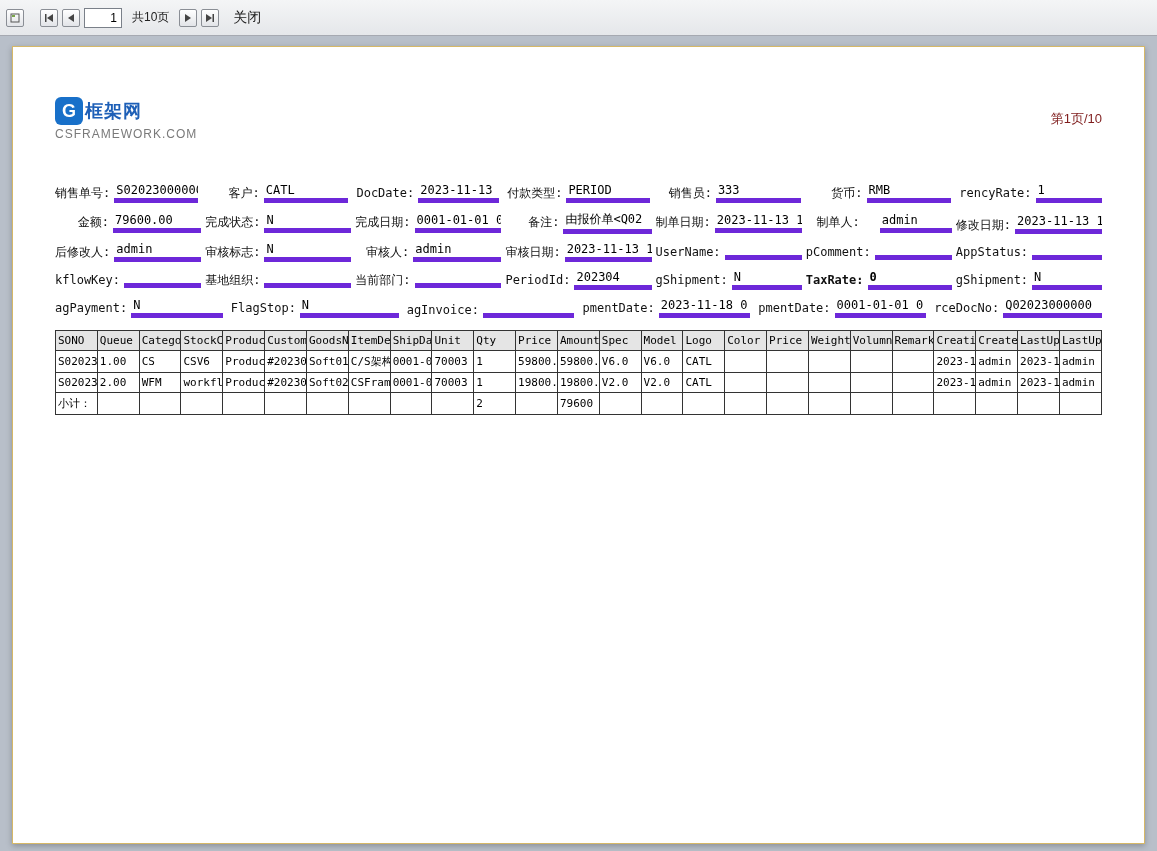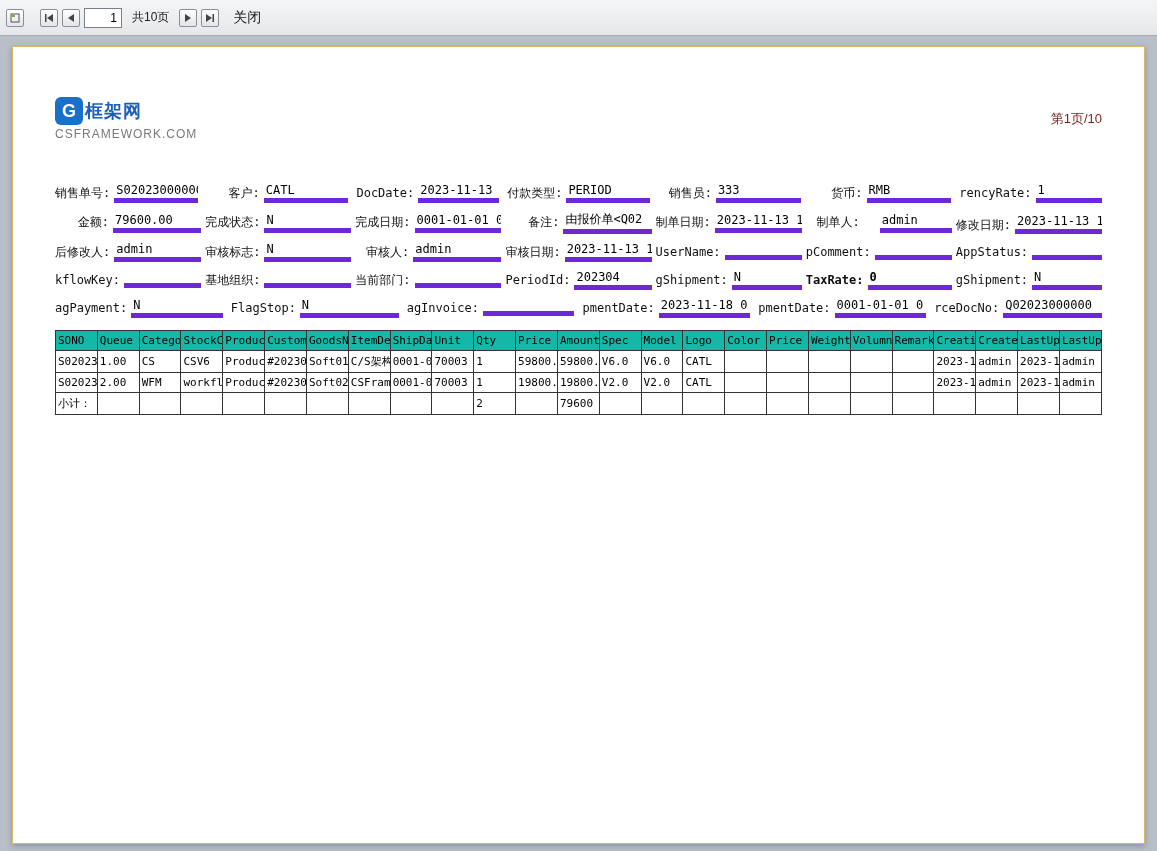--- a/index.html
+++ b/index.html
@@ -97,21 +97,21 @@
   font-family:"SimSun",monospace;
 }
 table.report th, table.report td{
   border:1px solid #333;
   padding:3px 2px;
   overflow:hidden;
   white-space:nowrap;
   text-align:left;
   height:20px;
 }
-table.report th{ background:#14b8a6; font-weight:normal;}
+table.report th{ background:#e5e5e5; font-weight:normal;}
 </style>
 </head>
 <body>
 
 <div class="toolbar">
   <span class="tb-btn">
     <svg viewBox="0 0 10 10">
         <rect x="1" y="1" width="8" height="8" fill="none" stroke="#555" stroke-width="1"></rect>
         <rect x="2" y="2" width="3" height="2" fill="#7aa64a"></rect>
       </svg>
@@ -272,21 +272,21 @@
           </div>
           <div class="field" style="flex: 1 1 0%; min-width: 0px; font-weight: bold;">
             <span class="lbl">TaxRate:</span>
             <span class="val">0</span>
           </div>
           <div class="field" style="flex: 1 1 0%; min-width: 0px;">
             <span class="lbl">gShipment:</span>
             <span class="val">N</span>
           </div>
         </div>
-        <div style="display: flex; gap: 8px; margin-bottom: 8px;">
+        <div style="display: flex; gap: 8px; margin-bottom: 8px; align-items: flex-end;">
           <div class="field" style="flex: 1 1 0%; min-width: 0px;">
             <span class="lbl">agPayment:</span>
             <span class="val">N</span>
           </div>
           <div class="field" style="flex: 1 1 0%; min-width: 0px;">
             <span class="lbl">FlagStop:</span>
             <span class="val">N</span>
           </div>
           <div class="field" style="flex: 1 1 0%; min-width: 0px;">
             <span class="lbl">agInvoice:</span>

